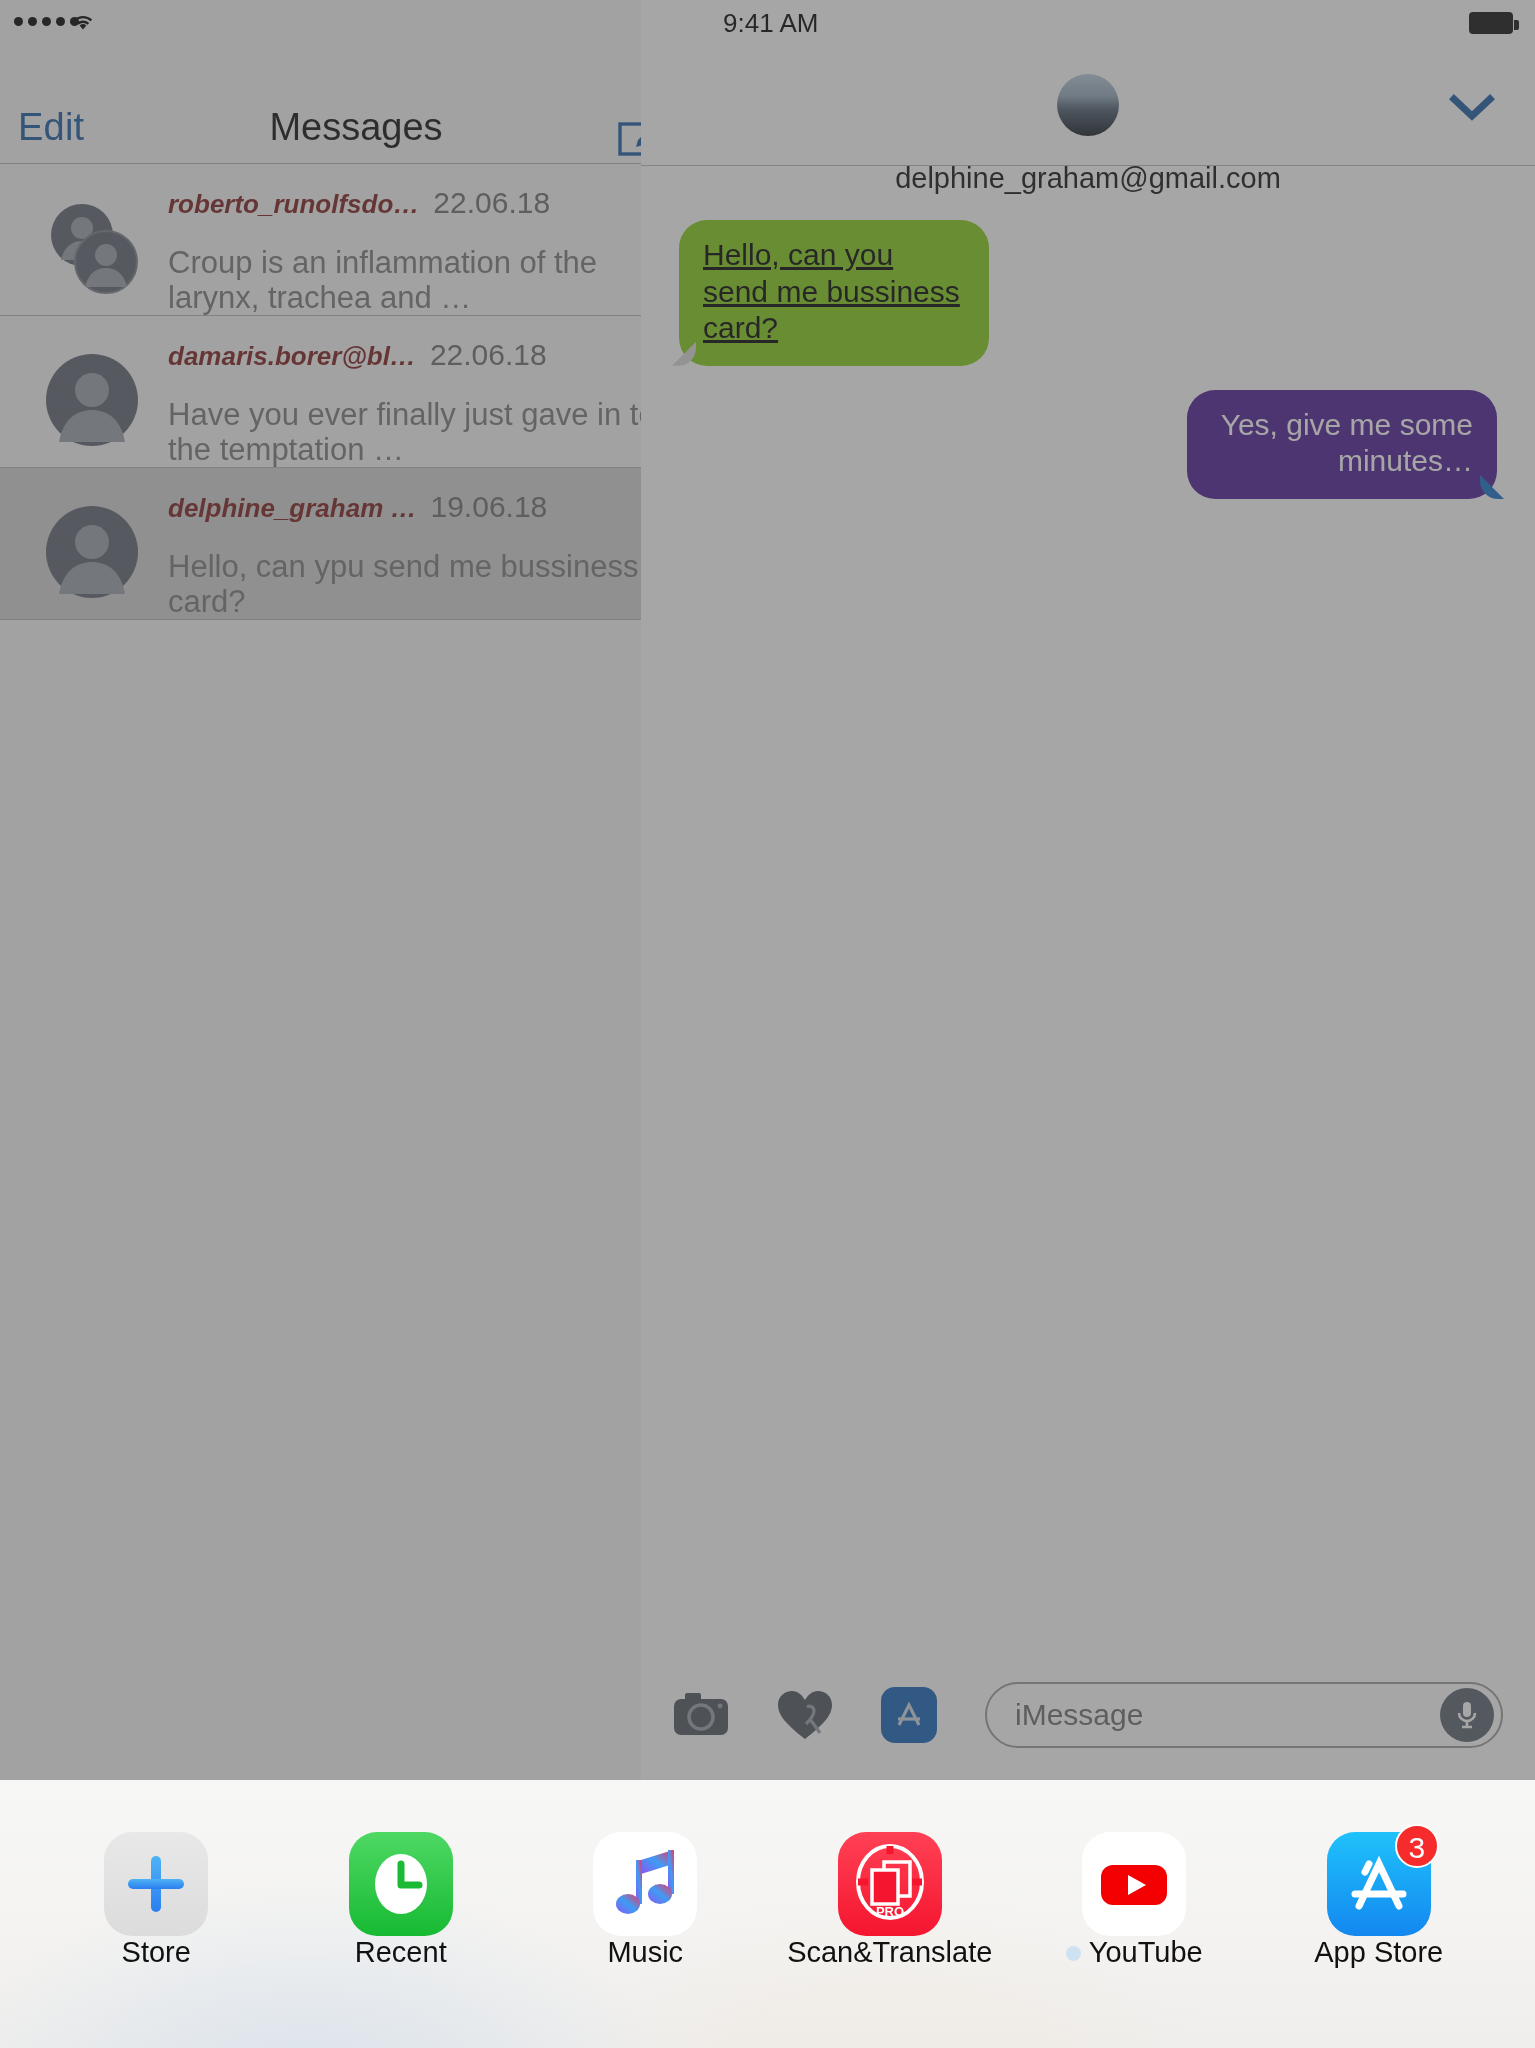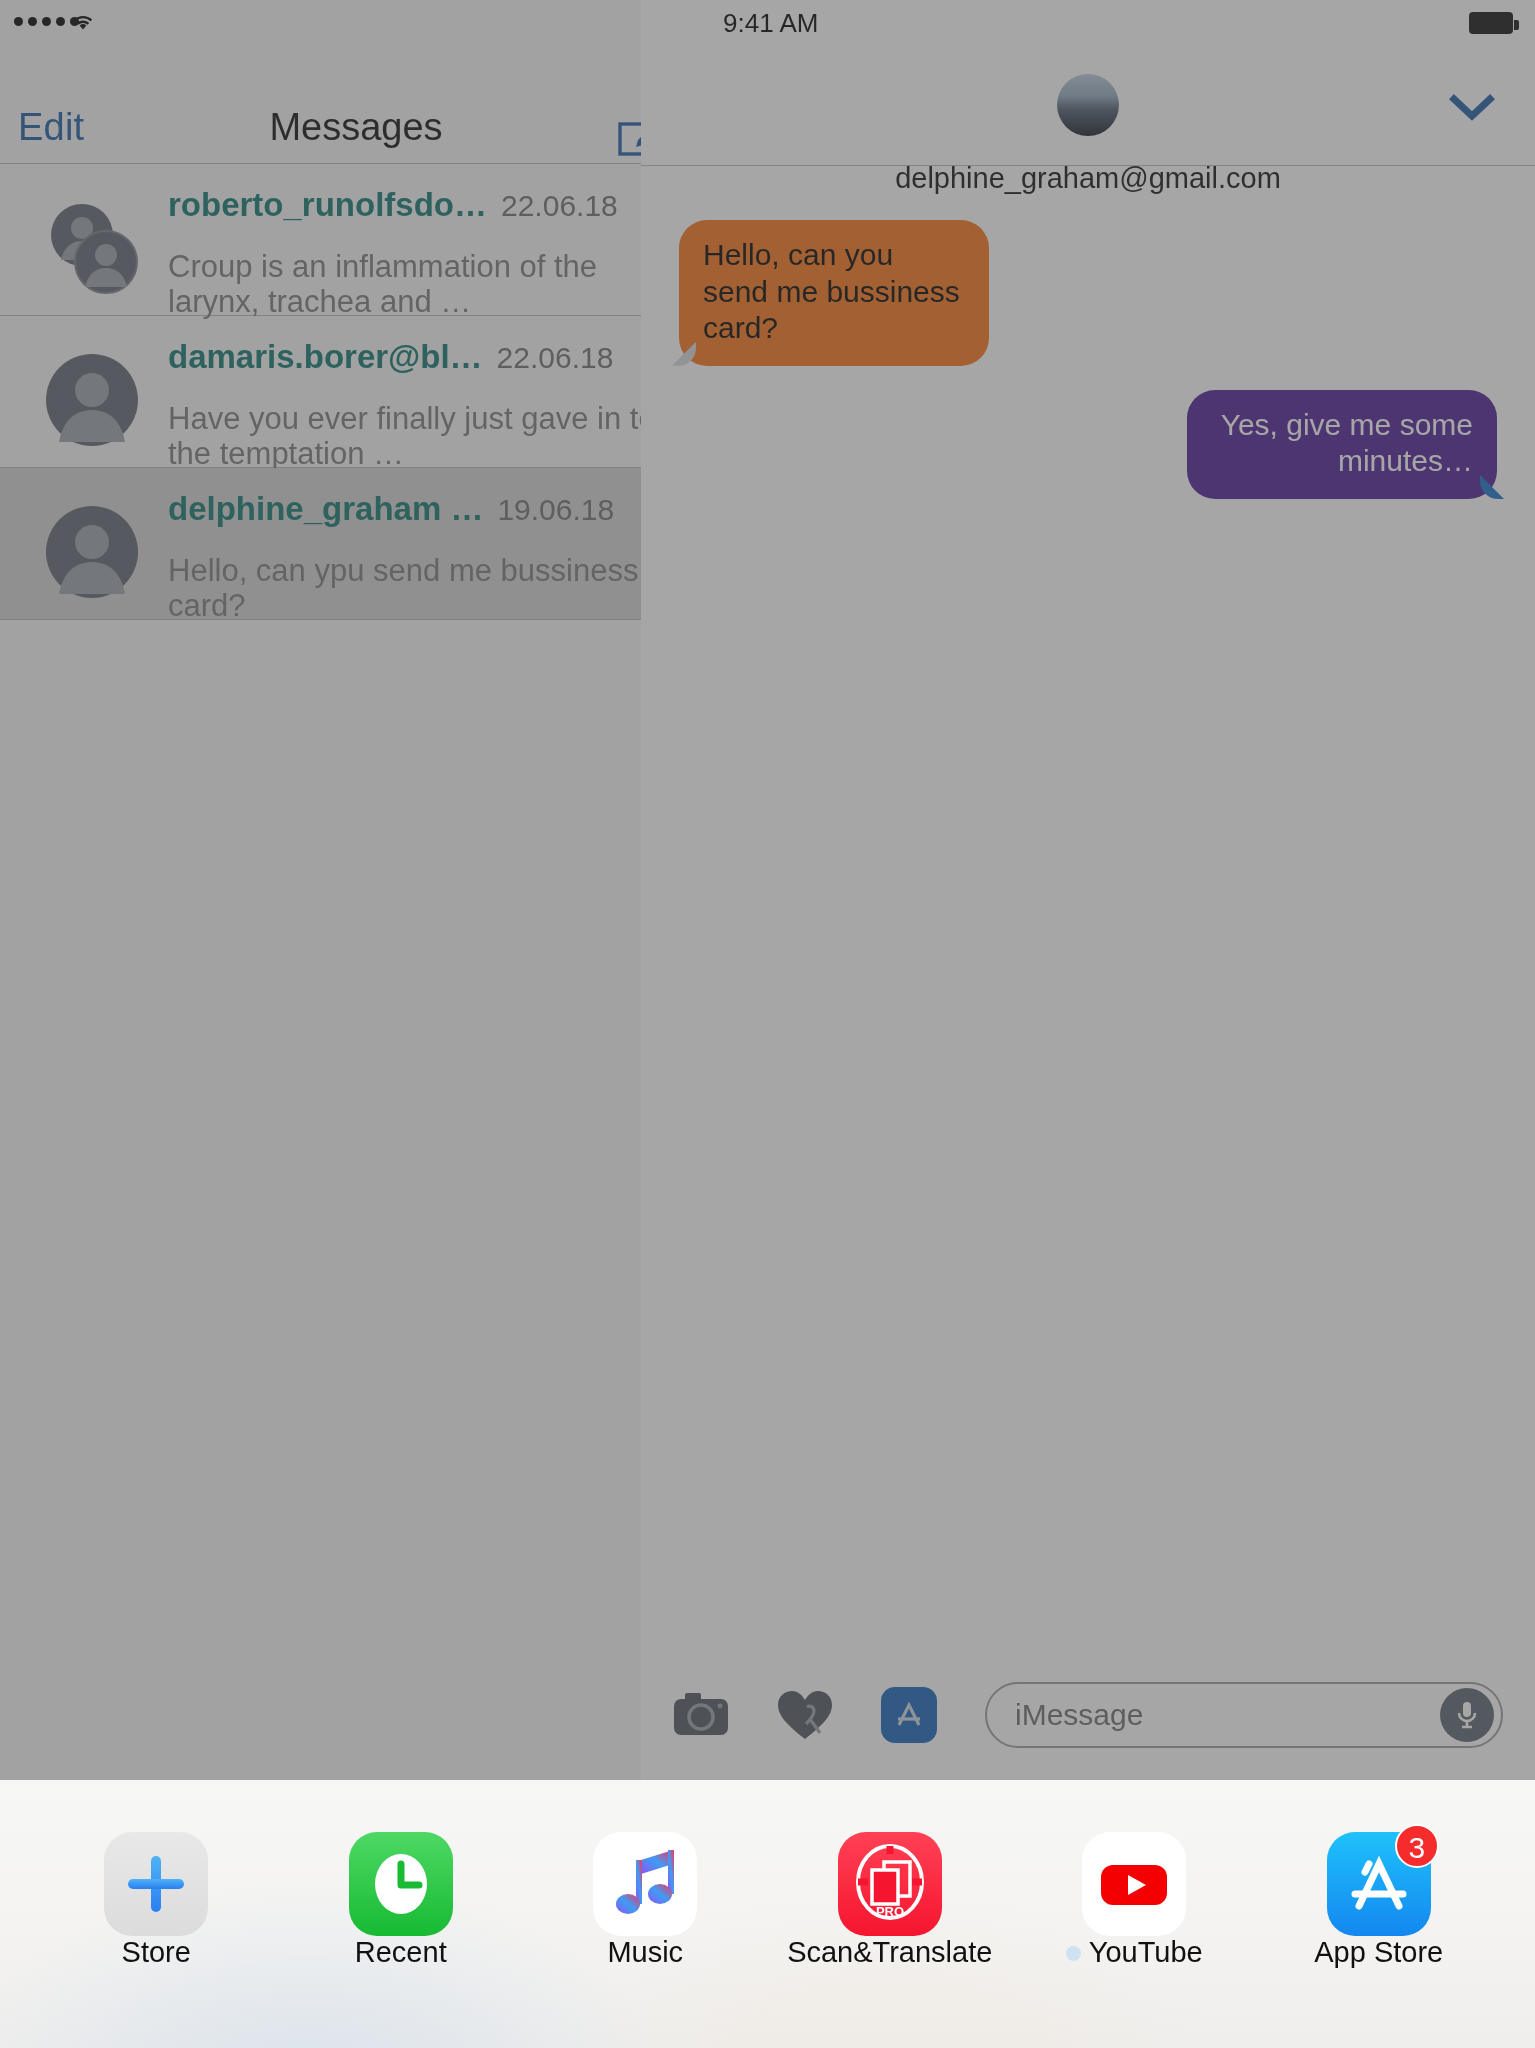--- a/index.html
+++ b/index.html
@@ -66,23 +66,24 @@
     cursor: pointer;
   }
   .conv-row.selected { background: #d2d2d2; }
   .conv-avatar {
     position: absolute; left: 46px; top: 38px;
     width: 92px; height: 92px;
   }
   .conv-body { margin-left: 122px; position: relative; }
   .conv-top { display: flex; align-items: baseline; }
   .conv-name {
-    font-size: 33px; color: #0f766e; font-weight: 600;
+    font-size: 26px; color: #7f1d1d; font-weight: 600;
     white-space: nowrap; overflow: hidden;
     max-width: 320px;
+    font-style: italic;
   }
   .conv-date {
     font-size: 30px; color: #6f6f6f; margin-left: 14px; white-space: nowrap;
   }
   .conv-preview {
     margin-top: 26px;
     font-size: 31px; color: #7b7b7b; line-height: 1.12;
     max-height: 74px; overflow: hidden;
   }
 
@@ -129,21 +130,21 @@
   }
   .bubble-row { display: flex; margin-bottom: 24px; }
   .bubble-row.out { justify-content: flex-end; }
   .bubble {
     position: relative;
     max-width: 310px;
     padding: 17px 24px 19px 24px;
     border-radius: 28px;
     font-size: 30px; line-height: 1.22;
   }
-  .bubble.in { background: #f97316; color: #000; }
+  .bubble.in { background: #84cc16; color: #000; text-decoration: underline; }
   .bubble.out { background: #4c1d95; color: #fff; text-align: right; }
   .bubble.in:after {
     content:""; position:absolute; left:-7px; bottom:0;
     width:24px; height:24px; background:#d8d8d8;
     border-bottom-right-radius: 18px;
     clip-path: polygon(100% 0,100% 100%,0 100%);
   }
   .bubble.out:after {
     content:""; position:absolute; right:-7px; bottom:0;
     width:24px; height:24px; background:#1571c8;

